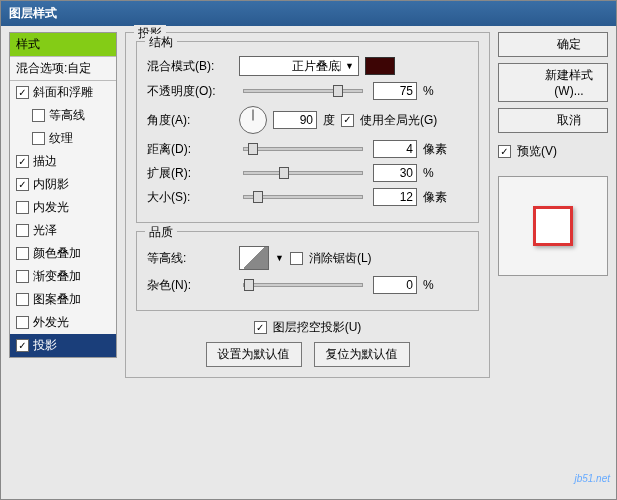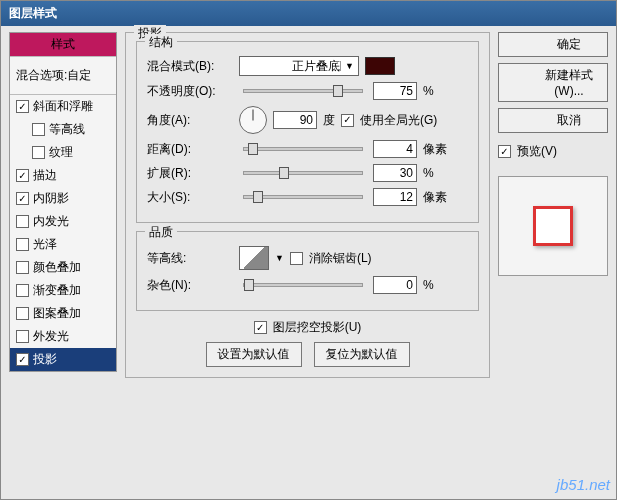--- a/index.html
+++ b/index.html
@@ -2,22 +2,22 @@
 <html><head>
 <meta charset="utf-8">
 <style>
 * { box-sizing: border-box; font-family: "Microsoft YaHei", SimSun, sans-serif; font-size: 12px; }
 body { margin: 0; background: #ccc; }
 .dialog { width: 617px; height: 500px; background: #e8e8e8; border: 1px solid #888; position: relative; }
 .titlebar { background: linear-gradient(#3a6ea5,#2a5a8f); color: #fff; padding: 4px 8px; font-weight: bold; }
 .body { display: flex; padding: 6px 8px 8px 8px; gap: 8px; height: calc(100% - 26px); }
 .left { width: 108px; }
 .styles-box { border: 1px solid #999; background: #f4f4f4; }
-.styles-header { background: #be185d; border-bottom: 1px solid #bbb; padding: 3px 6px; text-align: center; }
-.blend-row { border-bottom: 1px solid #bbb; padding: 10px 6px; }
+.styles-header { background: #84cc16; border-bottom: 1px solid #bbb; padding: 3px 6px; }
+.blend-row { border-bottom: 1px solid #bbb; padding: 3px 6px; }
 .style-item { padding: 3px 6px; display: flex; align-items: center; gap: 4px; }
 .style-item.indent { padding-left: 22px; }
 .style-item.selected { background: #1a3e7a; color: #fff; }
 .cb { width: 13px; height: 13px; border: 1px solid #666; background: #fff; display: inline-flex; align-items: center; justify-content: center; font-size: 10px; line-height: 1; color: #000; }
 .cb.checked::after { content: "✓"; }
 .center { flex: 1; }
 .fieldset { border: 1px solid #aaa; padding: 8px 10px 10px 10px; margin-bottom: 8px; position: relative; }
 .fieldset > .legend { position: absolute; top: -8px; left: 8px; background: #e8e8e8; padding: 0 4px; }
 .row { display: flex; align-items: center; gap: 6px; margin: 6px 0; }
 .row .lbl { width: 86px; text-align: left; }
@@ -30,21 +30,21 @@
 .unit { width: 28px; }
 .angle-dial { width: 28px; height: 28px; border: 1px solid #666; border-radius: 50%; background: #f8f8f8; position: relative; }
 .angle-dial .hand { position: absolute; left: 50%; top: 50%; width: 11px; height: 1px; background: #333; transform-origin: left center; transform: rotate(-90deg); }
 .contour { width: 30px; height: 24px; border: 1px solid #666; background: linear-gradient(135deg,#fff 50%,#888 50%); }
 .btn { border: 1px solid #777; background: #f0f0f0; padding: 3px 10px; min-width: 96px; text-align: center; cursor: default; }
 .right { width: 110px; display: flex; flex-direction: column; gap: 6px; align-items: stretch; }
 .right .btn { width: 100%; padding-left: 42px; }
 .preview-box { border: 1px solid #999; background: #f4f4f4; height: 100px; display: flex; align-items: center; justify-content: center; margin-top: 4px; }
 .preview-swatch { width: 40px; height: 40px; background: #fff; border: 3px solid #d33; box-shadow: 2px 2px 4px rgba(0,0,0,0.3); }
 .bottom-btns { display: flex; gap: 12px; justify-content: center; margin-top: 6px; }
-.watermark { position: absolute; right: 6px; bottom: 6px; color: #6af; font-style: italic; font-size: 15px; }
+.watermark { position: absolute; right: 6px; bottom: 15px; color: #6af; font-style: italic; font-size: 10px; }
 </style>
 </head>
 <body>
 
 <div class="dialog">
   <div class="titlebar">图层样式</div>
   <div class="body">
 
     <div class="left">
       <div class="styles-box">

